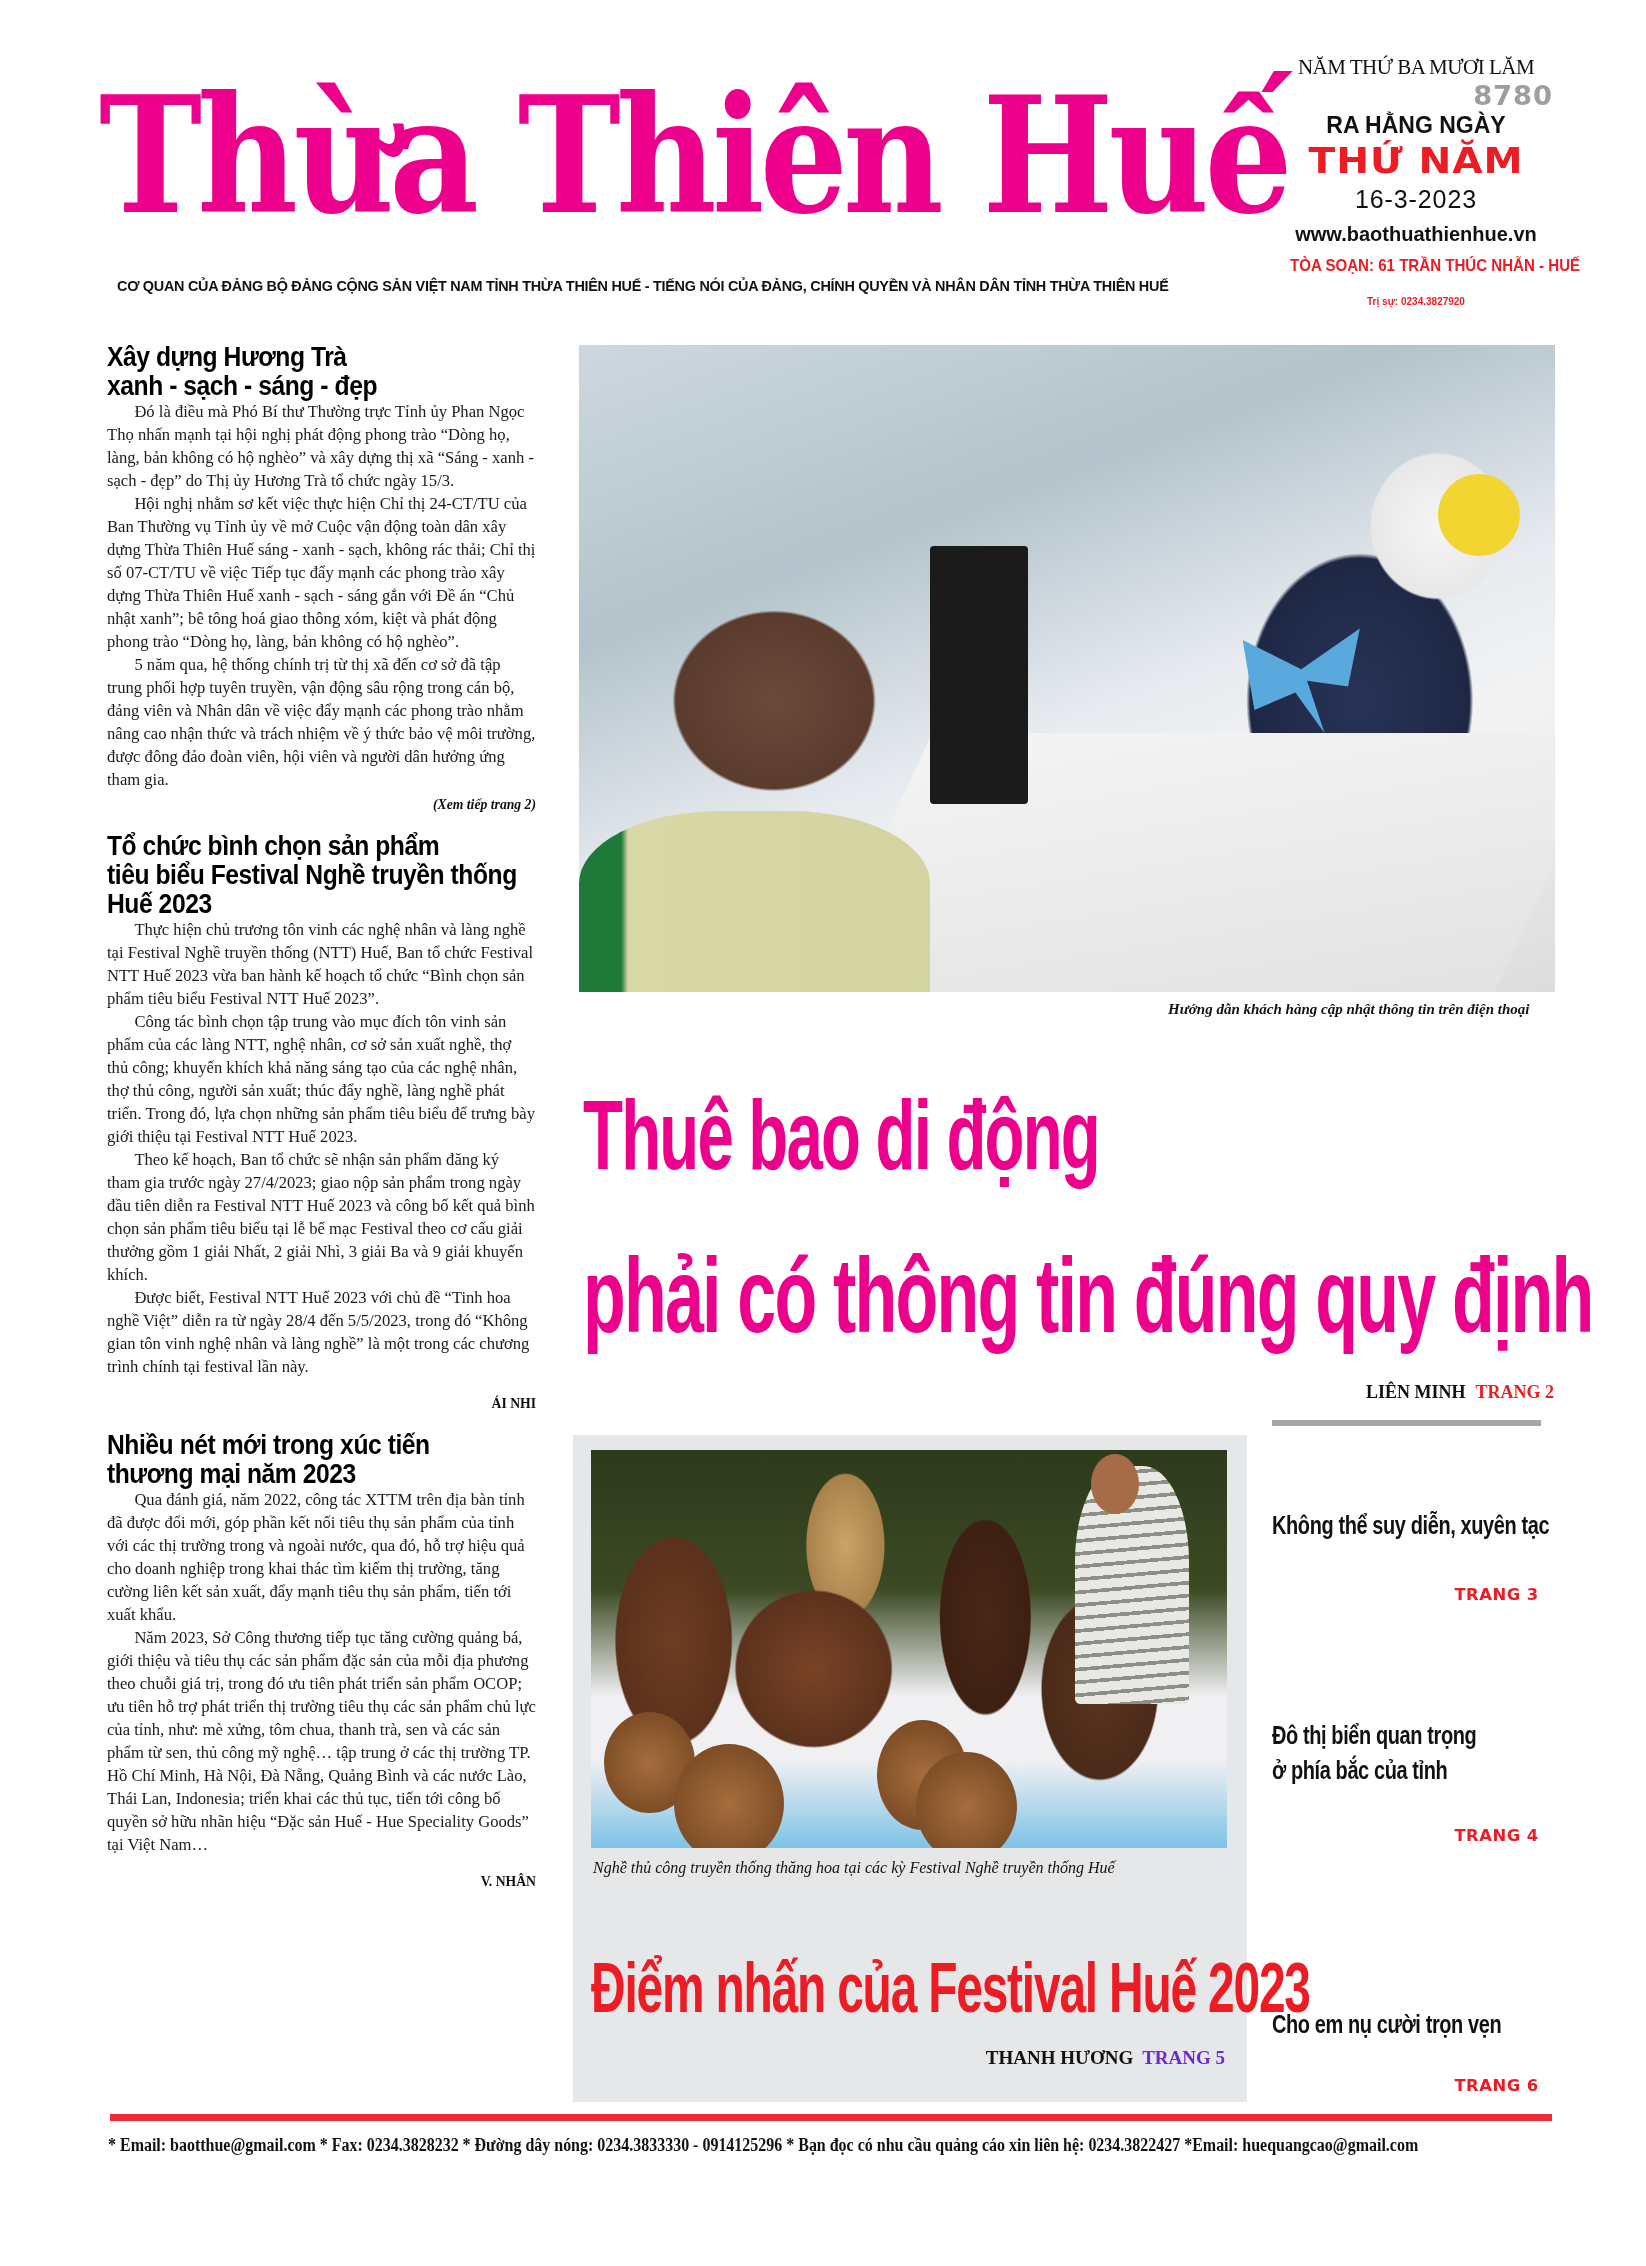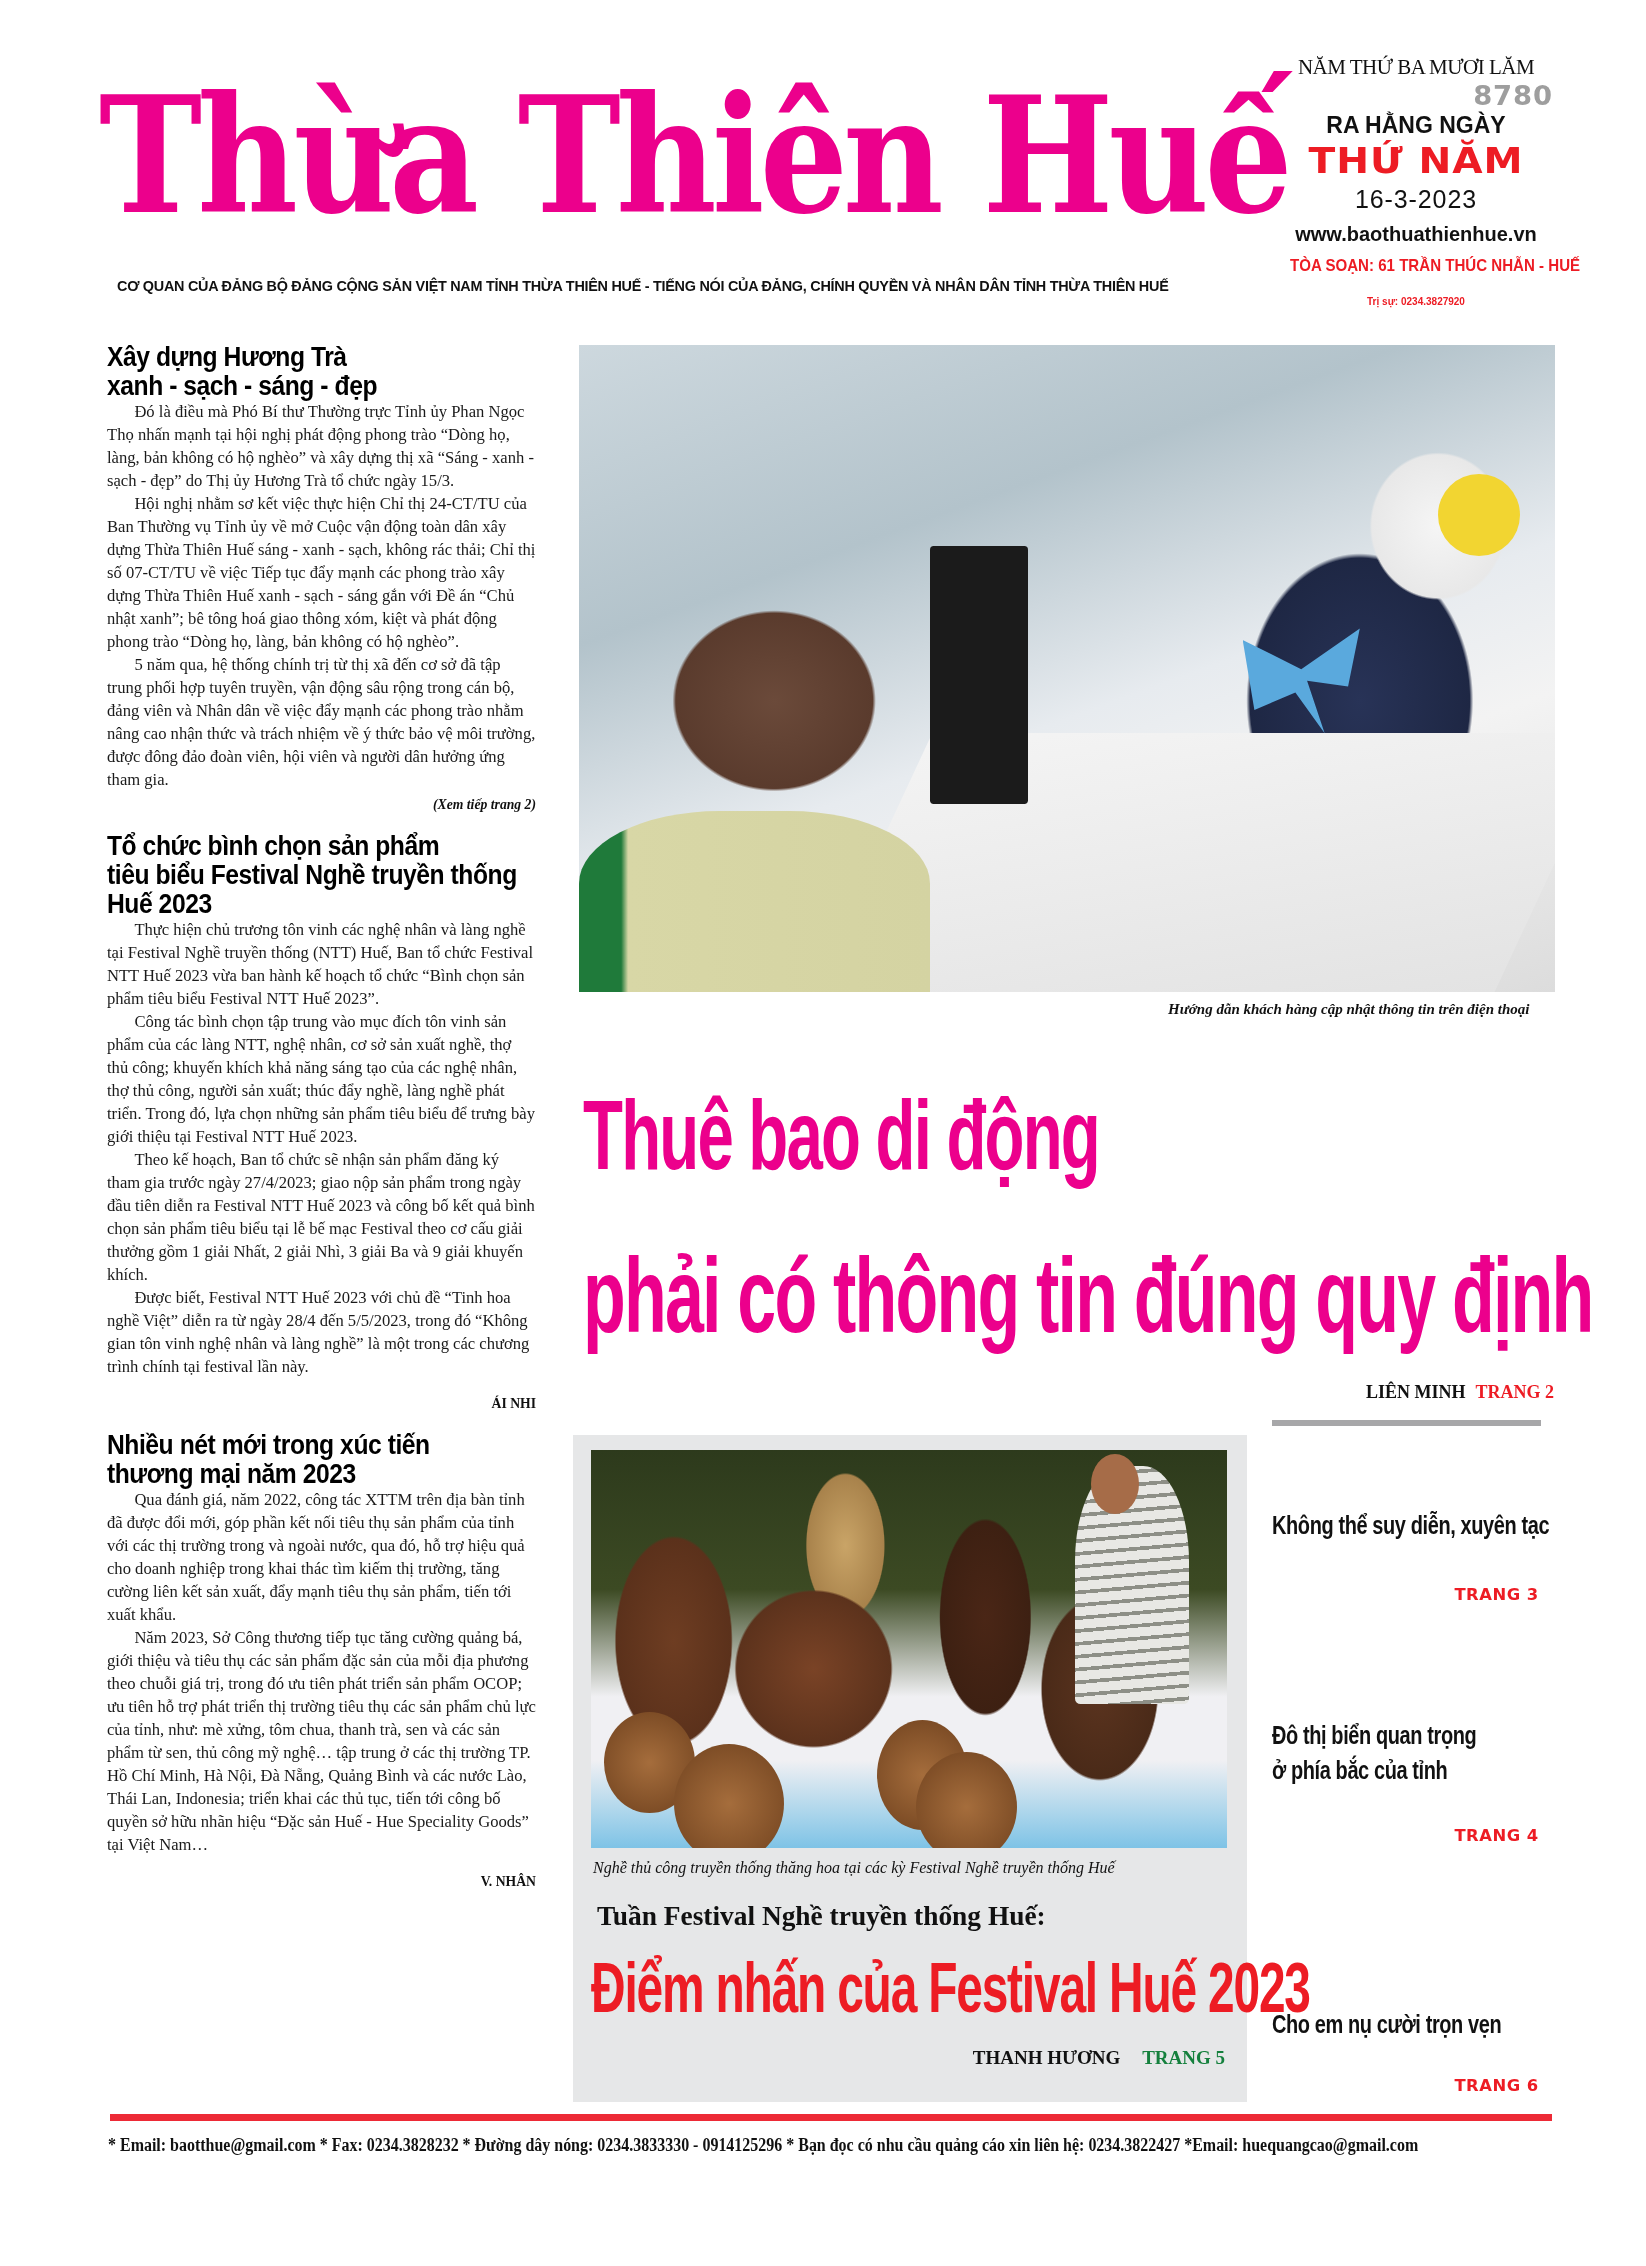--- a/index.html
+++ b/index.html
@@ -110,21 +110,21 @@
   .festival-title {
     position: absolute; left: 18.3px; top: 507px; width: 941px;
     font-family: "Liberation Sans", sans-serif; font-weight: bold; color: #ed1c24;
     font-size: 71px; line-height: 91px; letter-spacing: -1.8px;
     transform: scaleX(0.675); transform-origin: left top; white-space: nowrap;
   }
   .festival-byline {
     position: absolute; right: 22px; top: 612px; text-align: right;
     font-family: "Liberation Serif", serif; font-weight: bold; font-size: 19px; white-space: nowrap;
   }
-  .festival-byline .page { color: #15803d; margin-left: 17px; }
+  .festival-byline .page { color: #6d28d9; margin-left: 4px; }
 
   
   .teaser { position: absolute; left: 1272px; width: 274px; }
   .teaser .t-title {
     font-family: "Liberation Sans", sans-serif; font-weight: bold; font-size: 25.6px; line-height: 35px;
     transform: scaleX(0.78); transform-origin: left top; width: 130%; letter-spacing: -0.5px;
   }
   .teaser .t-page {
     position: absolute; right: 7.3px; font-family: "DejaVu Sans", sans-serif; font-weight: bold;
     font-size: 16.4px; color: #ed1c24; letter-spacing: 0.5px;
@@ -221,21 +221,20 @@
 <section class="festival-box">
   <figure class="photo-festival" aria-label="Wooden carved statues and plates displayed at a craft festival">
     <div class="man"></div>
     <div class="head"></div>
     <div class="plate" style="left:2%;top:66%;width:91px;height:101px;"></div>
     <div class="plate" style="left:13%;top:74%;width:110px;height:119px;"></div>
     <div class="plate" style="left:45%;top:68%;width:91px;height:110px;"></div>
     <div class="plate" style="left:51%;top:76%;width:101px;height:110px;"></div>
   </figure>
   <figcaption class="caption-festival">Nghề thủ công truyền thống thăng hoa tại các kỳ Festival Nghề truyền thống Huế</figcaption>
-  <div class="festival-kicker">Tuần Festival Nghề truyền thống Huế:</div>
   <h2 class="festival-title">Điểm nhấn của Festival Huế 2023</h2>
   <div class="festival-byline">
     <span>THANH HƯƠNG</span>
     <span class="page">TRANG 5</span>
   </div>
 </section>
 
 <aside>
   <div class="teaser" style="top:1508px;height:101px;">
     <div class="t-title">

